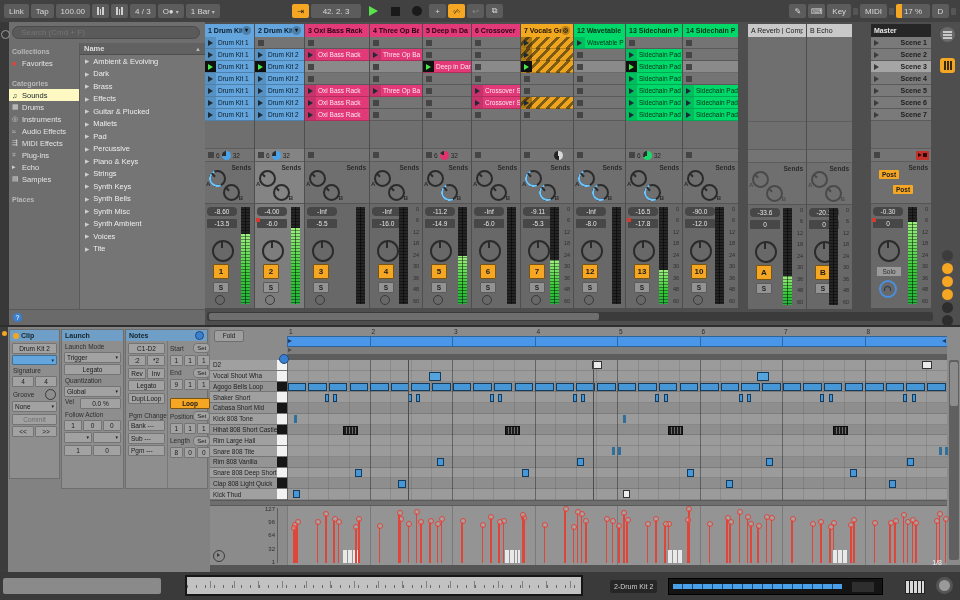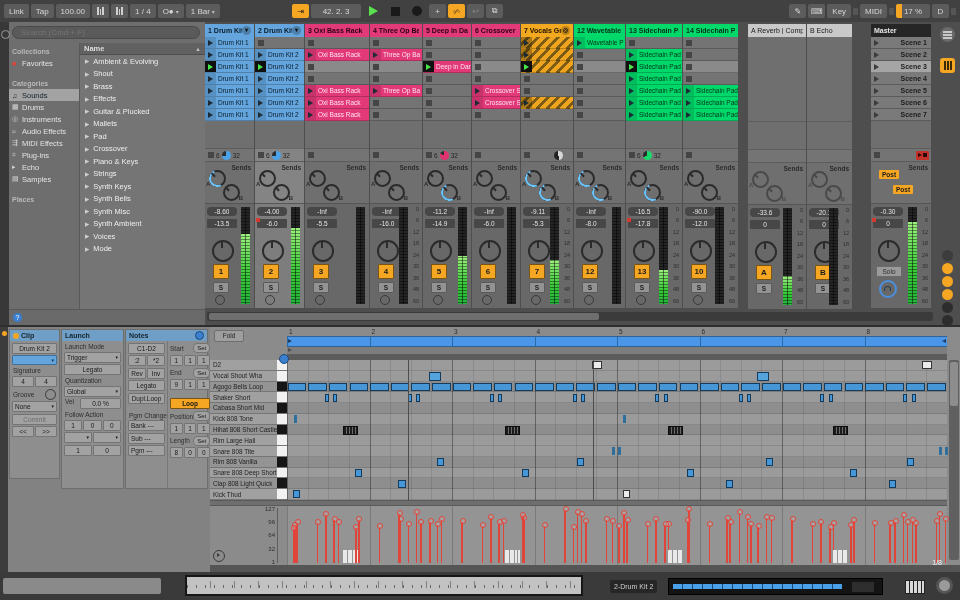--- a/index.html
+++ b/index.html
@@ -28,21 +28,21 @@
   
   #browser{position:absolute;left:0;top:22px;width:205px;height:303px;background:#6e6e6e}
   #b-rail{position:absolute;left:0;top:0;width:9px;height:100%;background:#383838}
   #b-rail .circ{position:absolute;left:1px;top:8px;width:7px;height:7px;border:1px solid #9a9a9a;border-radius:50%}
   #b-search{position:absolute;left:12px;top:4px;width:188px;height:13px;background:#5a5a5a;border:1px solid #4a4a4a;border-radius:7px;color:#b2b2b2;font-size:8px;padding:0 8px;box-sizing:border-box;font-family:"Liberation Sans",sans-serif}
   #b-body{position:absolute;left:9px;top:21px;right:0;bottom:15px;display:flex}
   #b-nav{width:70px;border-right:1px solid #5a5a5a;padding-top:2px;overflow:hidden}
   .b-grouplabel{color:#b9b9b9;font-size:7px;padding:3px 3px 2px;font-weight:bold}
   .b-item{display:flex;align-items:center;height:12px;padding-left:3px;color:#e2e2e2;font-size:7.5px;white-space:nowrap;overflow:hidden}
   .b-item .b-ic{width:10px;font-size:7px;color:#d0d0d0;flex:0 0 auto}
-  .b-item.sel{background:#a3a3a3;color:#15202b}
+  .b-item.sel{background:#fef9c3;color:#15202b}
   .b-item.sel .b-ic{color:#15202b}
   .b-item.fav .b-ic{color:#e0443c}
   .b-item.addf .b-lab{text-decoration:underline dotted}
   #b-files{flex:1;display:flex;flex-direction:column;background:#757575}
   #b-files-hd{height:11px;background:#616161;color:#dedede;font-size:7.5px;font-weight:bold;display:flex;align-items:center;padding:0 4px;border-bottom:1px solid #4e4e4e}
   #b-files-hd .sort{margin-left:auto;font-size:6px;color:#bbb}
   .b-file{display:flex;align-items:center;height:12.5px;padding-left:5px;color:#ededed;font-size:7.5px;white-space:nowrap;overflow:hidden}
   .b-file .arr{font-size:5.5px;color:#cfcfcf;margin-right:4px}
   #b-foot{position:absolute;left:9px;right:0;bottom:0;height:15px;background:#6a6a6a;border-top:1px solid #585858}
   #b-foot .circ{position:absolute;left:4px;top:3px;width:9px;height:9px;border-radius:50%;background:#3a7fd0;color:#fff;font-size:7px;line-height:9px;text-align:center}
@@ -236,21 +236,21 @@
             <i></i>
           </span>
         </div>
       <div class="tb-box icon">
           <span class="metro-bars">
             <i></i>
             <i></i>
             <i></i>
           </span>
         </div>
-      <div class="tb-box">1 / 4</div>
+      <div class="tb-box">4 / 3</div>
       <div class="tb-box">
           <span>O●</span>
           <span class="dd">▾</span>
         </div>
       <div class="tb-box">
           <span>1 Bar</span>
           <span class="dd">▾</span>
         </div>
     </div>
     <div class="tbg" style="left:292px">
@@ -340,21 +340,21 @@
             <span>Name</span>
             <span class="sort">▲</span>
           </div>
         <div id="b-folders">
             <div class="b-file">
               <span class="arr">▶</span>
               <span>Ambient &amp; Evolving</span>
             </div>
             <div class="b-file">
               <span class="arr">▶</span>
-              <span>Shout</span>
+              <span>Dark</span>
             </div>
             <div class="b-file">
               <span class="arr">▶</span>
               <span>Brass</span>
             </div>
             <div class="b-file">
               <span class="arr">▶</span>
               <span>Effects</span>
             </div>
             <div class="b-file">
@@ -364,21 +364,21 @@
             <div class="b-file">
               <span class="arr">▶</span>
               <span>Mallets</span>
             </div>
             <div class="b-file">
               <span class="arr">▶</span>
               <span>Pad</span>
             </div>
             <div class="b-file">
               <span class="arr">▶</span>
-              <span>Crossover</span>
+              <span>Percussive</span>
             </div>
             <div class="b-file">
               <span class="arr">▶</span>
               <span>Piano &amp; Keys</span>
             </div>
             <div class="b-file">
               <span class="arr">▶</span>
               <span>Strings</span>
             </div>
             <div class="b-file">
@@ -396,21 +396,21 @@
             <div class="b-file">
               <span class="arr">▶</span>
               <span>Synth Ambient</span>
             </div>
             <div class="b-file">
               <span class="arr">▶</span>
               <span>Voices</span>
             </div>
             <div class="b-file">
               <span class="arr">▶</span>
-              <span>Mode</span>
+              <span>Tite</span>
             </div>
           </div>
       </div>
     </div>
     <div id="b-foot">
         <div class="circ">?</div>
       </div>
   </div>
 
   <div id="session">

